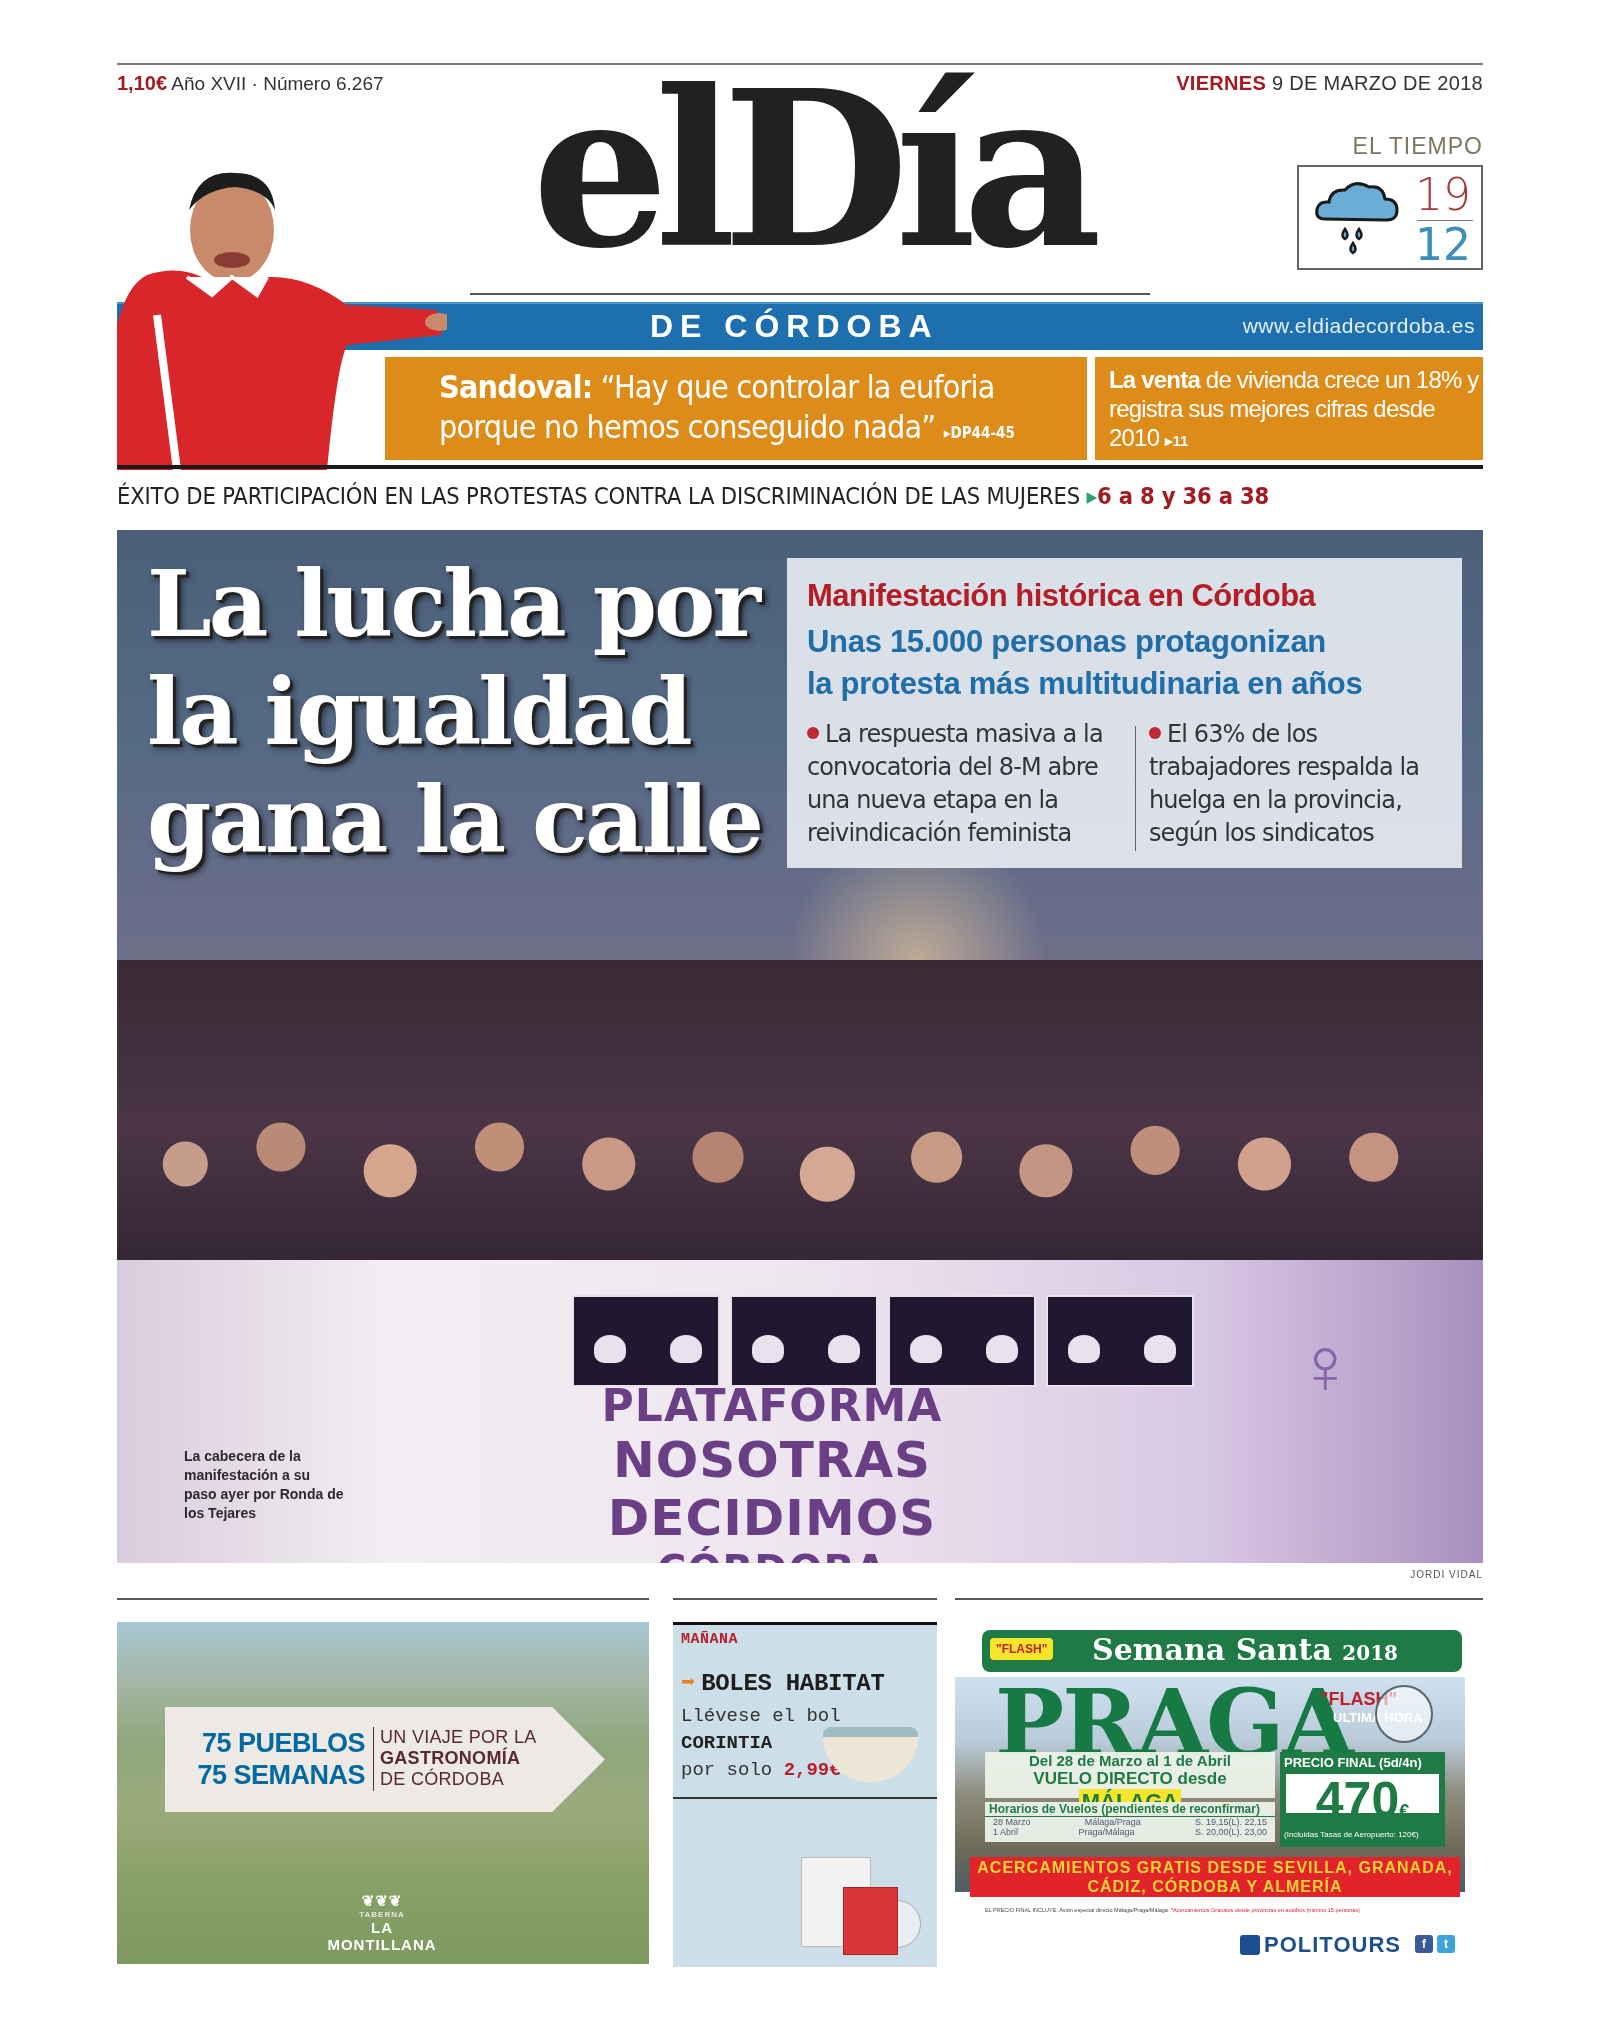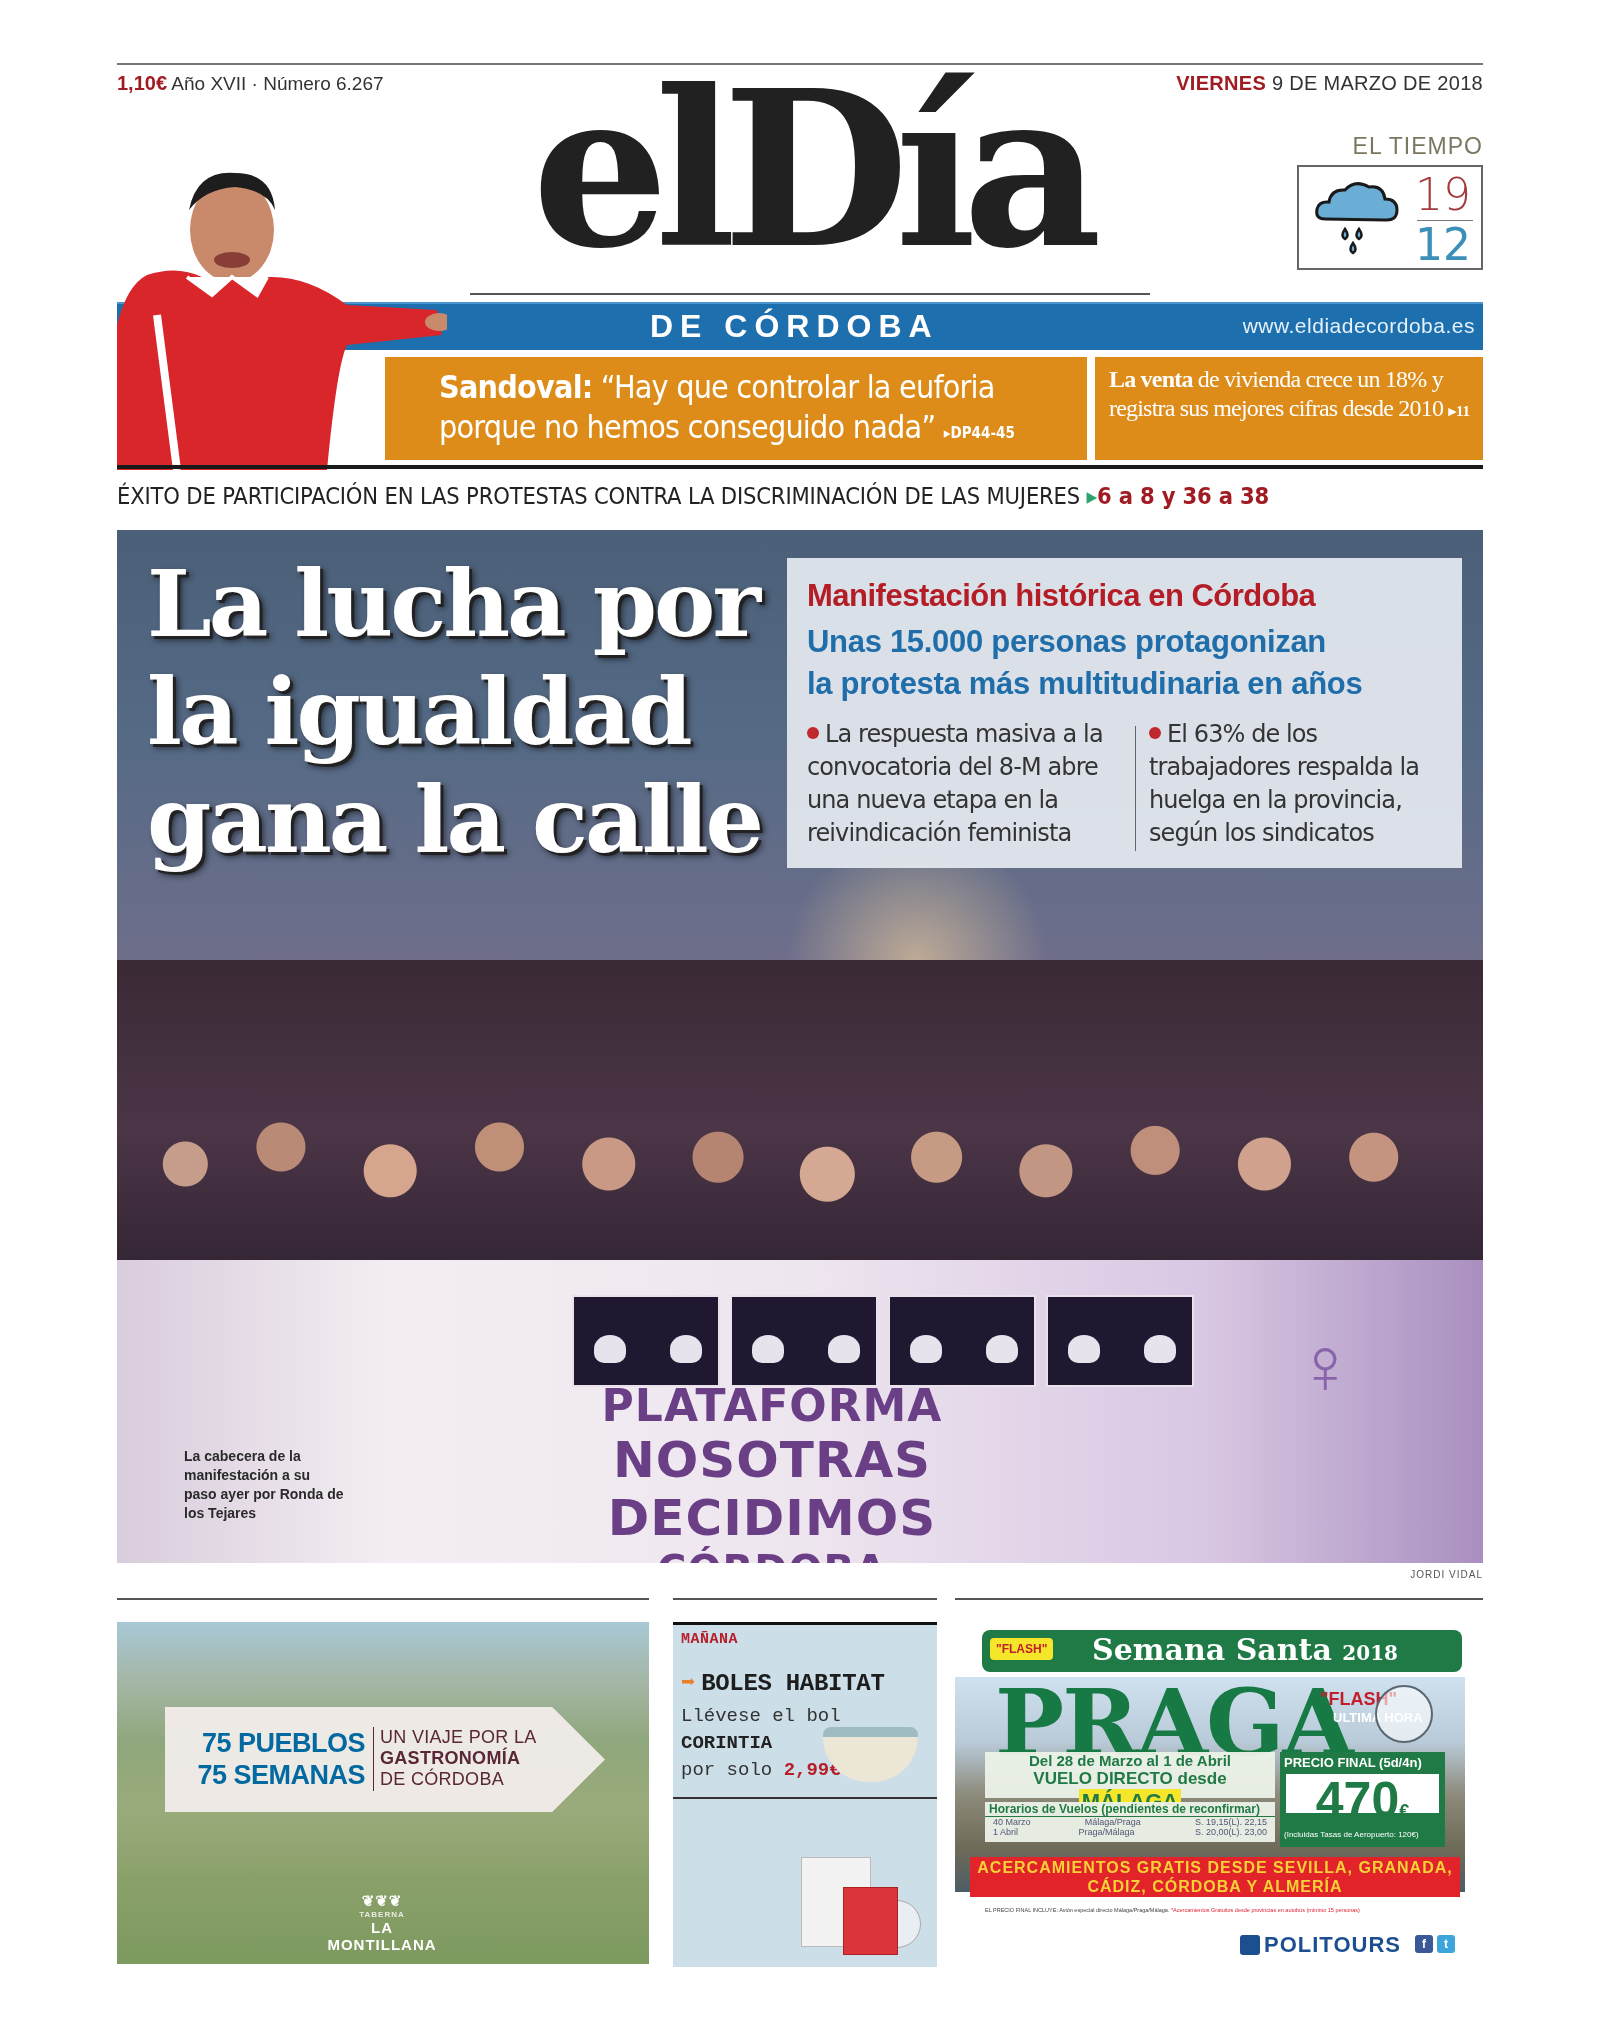--- a/index.html
+++ b/index.html
@@ -33,21 +33,21 @@
   
   .blue-band { left: 117px; top: 302px; width: 1366px; height: 48px; background: #1e6fae; border-top: 2px solid #4a95cf; }
   .band-title { left: 650px; top: 308px; font-size: 32px; font-weight: bold; color: #fff; letter-spacing: 7px; }
   .band-url { right: 125px; top: 314px; font-size: 21px; color: #e5f1fb; letter-spacing: 0.5px; }
 
   
   .teaser-orange { background: #dd8c1a; color: #fff; }
   .teaser-1 { left: 385px; top: 357px; width: 702px; height: 103px; }
   .teaser-2 { left: 1095px; top: 357px; width: 388px; height: 103px; }
   .teaser-1 .txt { position: absolute; left: 18px; top: 10px; font-size: 32px; line-height: 40px; font-family: "DejaVu Sans Condensed", "DejaVu Sans", sans-serif; letter-spacing: -0.8px; margin-left: 36px; }
-  .teaser-2 .txt { position: absolute; left: 14px; top: 8px; font-size: 24px; line-height: 29px; font-family: Liberation Serif, serif; letter-spacing: -0.8px; }
+  .teaser-2 .txt { position: absolute; left: 14px; top: 8px; font-size: 24px; line-height: 29px; font-family: Liberation Sans, sans-serif; letter-spacing: -0.8px; }
   .ref { font-size: 15px; font-weight: bold; letter-spacing: 0; }
 
   .thick-rule { left: 117px; top: 465px; width: 1366px; height: 4px; background: #1a1a1a; }
   .kicker { left: 117px; top: 483px; font-size: 23px; color: #222; letter-spacing: -0.2px; font-family: "DejaVu Sans", sans-serif; transform: scaleX(0.92); transform-origin: left; white-space: nowrap; }
   .kicker-ref { color: #a01c22; font-weight: bold; }
   .kicker-ref .arr { color: #2aa36d; }
 
   
   .main-photo { left: 117px; top: 530px; width: 1366px; height: 1033px; overflow: hidden;
     background: linear-gradient(180deg, #4b5f78 0%, #556a85 20%, #6c6e8a 40%, #7e6d8e 50%, #5c4a5a 60%, #3b2c36 70%, #4a3648 80%, #b9a6c8 90%, #d8c9e0 100%); }
@@ -316,21 +316,21 @@
     <div class="flash2" style="top:12px">"FLASH"</div>
     <div class="ultima" style="top:34px">ULTIMA HORA</div>
     <div class="clock" style="top:8px"></div>
     <div class="dates-box" style="top:75px">
       <div class="l1">Del 28 de Marzo al 1 de Abril</div>
       <div class="l2"><span>VUELO DIRECTO desde</span> <span class="malaga">MÁLAGA</span></div>
     </div>
     <div class="times-box" style="top:125px">
       <div class="hdr">Horarios de Vuelos (pendientes de reconfirmar)</div>
       <div class="row">
-          <span>40 Marzo</span>
+          <span>28 Marzo</span>
           <span>Málaga/Praga</span>
           <span>S. 19,15(L). 22,15</span>
         </div>
       <div class="row">
           <span>1 Abril</span>
           <span>Praga/Málaga</span>
           <span>S. 20,00(L). 23,00</span>
         </div>
     </div>
     <div class="price-box" style="top:75px">

